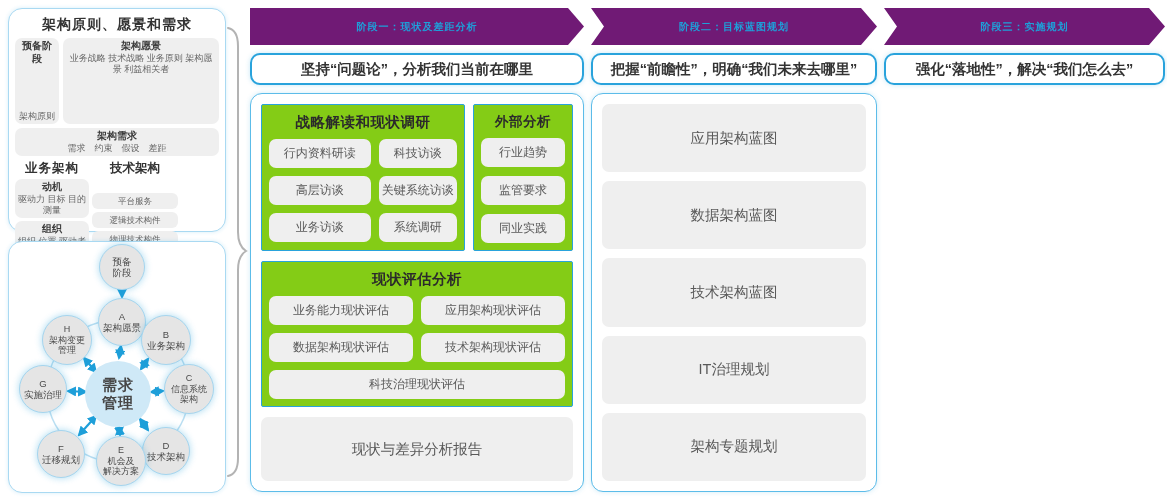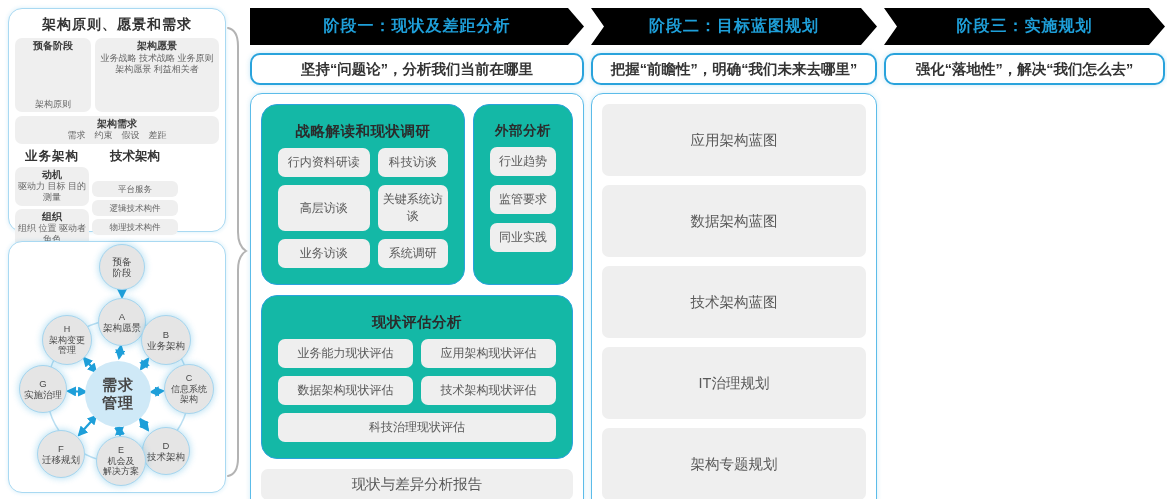--- a/index.html
+++ b/index.html
@@ -9,21 +9,21 @@
 
   
   .left-col { width:218px; margin:8px 0 6px 8px; display:flex; flex-direction:column; gap:9px; }
   .panel { border:1.5px solid #A9D9F2; border-radius:14px; background:#fff; box-shadow:0 0 4px rgba(41,163,220,.18); }
   .panel-top { padding:6px 6px 7px; height:224px; }
   .lp-title { text-align:center; font-weight:bold; font-size:14px; color:#333; letter-spacing:1px; margin:1px 0 4px; }
   .lp-row { display:flex; gap:4px; margin-bottom:4px; }
   .gbox { background:#EFEFEF; border-radius:7px; padding:2px 3px; text-align:center; color:#555; }
   .gbox .t { font-weight:bold; font-size:10px; color:#3c3c3c; line-height:1.25; }
   .gbox .x { font-size:9px; line-height:1.25; color:#666; }
-  .prep-box { width:76px; display:flex; flex-direction:column; justify-content:space-between;gap:46px; }
+  .prep-box { width:44px; display:flex; flex-direction:column; justify-content:space-between;gap:46px; }
   .vision-box { flex:1; }
   .req-box { margin-bottom:4px; }
   .cols { display:grid; grid-template-columns:74px 86px 44px; gap:3px; }
   .col-h { font-weight:bold; font-size:12.5px; color:#333; text-align:center; letter-spacing:1px; margin-bottom:2px; }
   .biz-g { margin-bottom:3px; padding:2px 2px; }
   .subcols { display:flex; gap:3px; }
   .subcol { flex:1; }
   .sub-h { font-weight:bold; font-size:10px; color:#3c3c3c; text-align:center; margin-bottom:2px; }
   .mini { background:#EFEFEF; border-radius:6px; font-size:8.5px; color:#666; text-align:center; padding:3px 1px; margin-bottom:3px; line-height:1.2; min-height:14px; display:flex; align-items:center; justify-content:center; }
   .impl-row { display:flex; gap:4px; margin-top:4px; align-items:stretch; }
@@ -38,31 +38,31 @@
               box-shadow:0 0 6px 1px rgba(41,163,220,.30); display:flex; align-items:center; justify-content:center;
               text-align:center; font-size:9.5px; color:#4a4a4a; white-space:pre-line; line-height:1.2; }
   .adm-center { background:#CFE9F7; border:none; font-size:15px; font-weight:bold; color:#474747; letter-spacing:1px; box-shadow:none; }
 
   
   .brace-wrap { width:22px; position:relative; }
 
   
   .right { flex:1; margin:8px 4px 7px 2px; display:grid; grid-template-columns:334px 286px 281px; gap:7px; }
   .phase { display:flex; flex-direction:column; }
-  .band { height:37px; background:#000000; display:flex; align-items:center; justify-content:center;
-          font-weight:bold; font-size:16px; color:#1E9FD9; letter-spacing:1px;
+  .band { height:37px; background:#701a75; display:flex; align-items:center; justify-content:center;
+          font-weight:bold; font-size:10px; color:#1E9FD9; letter-spacing:1px;
           clip-path:polygon(0 0, calc(100% - 16px) 0, 100% 50%, calc(100% - 16px) 100%, 0 100%); }
   .band.notch { clip-path:polygon(0 0, calc(100% - 16px) 0, 100% 50%, calc(100% - 16px) 100%, 0 100%, 13px 50%); }
   .band.last { clip-path:polygon(0 0, calc(100% - 16px) 0, 100% 50%, calc(100% - 16px) 100%, 0 100%, 13px 50%); }
   .slogan { margin-top:8px; height:32px; border:2px solid #29A3DC; border-radius:10px; background:#fff;
             display:flex; align-items:center; justify-content:center; font-weight:bold; font-size:14.5px; color:#333;
             box-shadow:0 0 5px rgba(41,163,220,.25); }
   .content { margin-top:8px; flex:1; border:1.5px solid #5CBCE9; border-radius:12px; background:#fff;
              box-shadow:0 0 5px rgba(41,163,220,.22); padding:10px; display:flex; flex-direction:column; gap:10px; }
-  .bluebox { border:1.5px solid #29A3DC; border-radius:16px; padding:16px; background:#14b8a6; }
+  .bluebox { border:1.5px solid #29A3DC; border-radius:2px; padding:7px; background:#84cc16; }
   .bb-title { text-align:center; font-weight:bold; font-size:14.5px; color:#2b2b2b; margin:1px 0 7px; letter-spacing:.5px; }
   .item { background:#EFEFEF; border-radius:7px; color:#595959; font-size:12px; display:flex; align-items:center; justify-content:center; text-align:center; padding:6px 3px; }
   .p1-top { display:flex; gap:8px; }
   .strategy { flex:1; }
   .sgrid { display:grid; grid-template-columns:1.3fr 1fr; gap:8px; }
   .external { width:100px; display:flex; flex-direction:column; }
   .external .ex-items { display:flex; flex-direction:column; gap:9px; flex:1; }
   .agrid { display:grid; grid-template-columns:1fr 1fr; gap:8px; }
   .agrid .span2 { grid-column:1 / span 2; }
   .report { flex:1; font-size:14.5px; }

